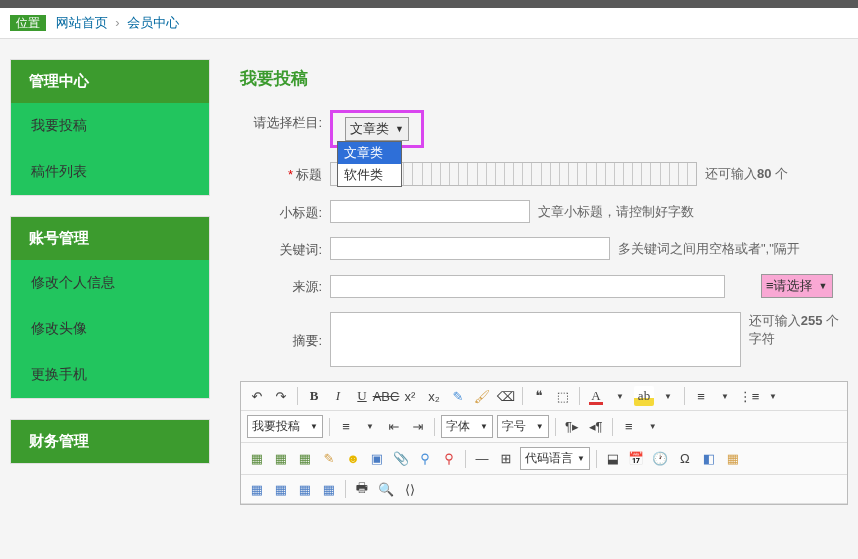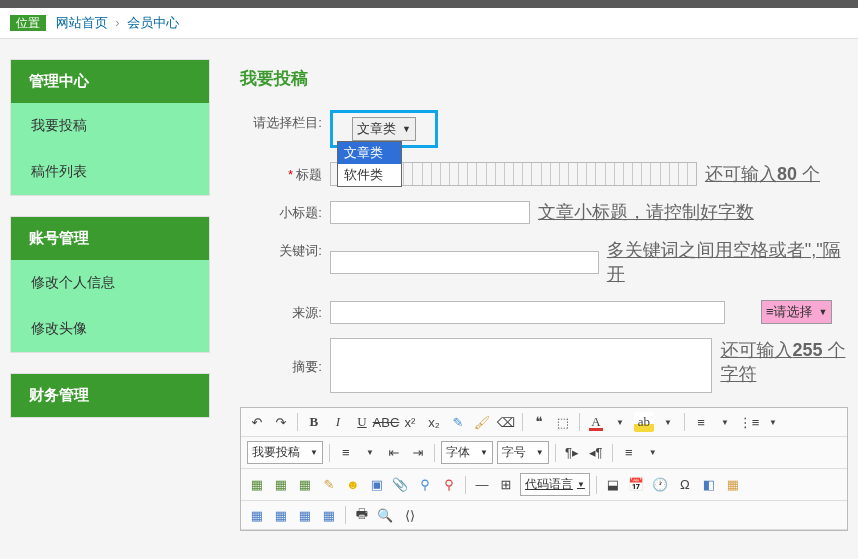--- a/index.html
+++ b/index.html
@@ -4,50 +4,50 @@
 <style>
 * { box-sizing: border-box; margin: 0; padding: 0; }
 body { font-family: "Microsoft YaHei", Arial, sans-serif; font-size: 13px; background: #f5f5f5; color: #333; }
 .top-bar { background: #595959; height: 8px; }
 .breadcrumb { padding: 6px 10px; background: #fff; border-bottom: 1px solid #ddd; }
 .breadcrumb .loc-badge { background: #3c9b2e; color: #fff; padding: 1px 6px; margin-right: 6px; font-size: 12px; }
 .breadcrumb a { color: #0369a1; text-decoration: none; }
 .breadcrumb .sep { color: #999; margin: 0 4px; }
 .container { display: flex; padding: 20px 10px; gap: 30px; }
 .sidebar { width: 200px; }
-.panel { background: #86efac; margin-bottom: 20px; border: 1px solid #e0e0e0; }
+.panel { background: #22c55e; margin-bottom: 20px; border: 1px solid #e0e0e0; }
 .panel-header { background: #3c9b2e; color: #fff; padding: 12px 18px; font-size: 15px; font-weight: bold; }
 .panel-item { padding: 14px 20px; font-size: 14px; cursor: pointer; }
 .main { flex: 1; }
 .page-title { color: #3c9b2e; font-size: 17px; font-weight: bold; padding: 8px 0 20px 0; }
 .form-row { display: flex; align-items: flex-start; margin-bottom: 14px; }
 .form-label { width: 90px; text-align: right; color: #555; padding-top: 4px; padding-right: 8px; }
 .form-label .req { color: #d00; margin-right: 3px; }
 .form-control { flex: 1; display: flex; align-items: center; gap: 8px; position: relative; }
 .select-box { border: 1px solid #999; padding: 2px 4px; font-size: 13px; background: #efefef; cursor: pointer; display: inline-flex; align-items: center; gap: 6px; }
 .select-arrow { font-size: 9px; }
-.highlight-box { border: 3px solid #0ea5e9; padding: 4px 19px; display: inline-block; position: relative; }
+.highlight-box { border: 3px solid #d946ef; padding: 4px 12px; display: inline-block; position: relative; }
 .dropdown-open { position: absolute; top: 28px; left: 4px; width: 65px; background: #fff; border: 1px solid #666; z-index: 10; }
 .dropdown-open .opt { padding: 2px 6px; font-size: 13px; cursor: pointer; }
 .dropdown-open .opt.sel { background: #2e6fd8; color: #fff; }
 input[type=text] { border: 1px solid #bbb; padding: 3px 5px; font-size: 13px; background: #fff; }
 .wide-input { width: 400px; }
 .full-input { width: 395px; }
 textarea { border: 1px solid #bbb; width: 480px; height: 55px; padding: 4px; resize: none; }
-.hint { color: #666; font-size: 18px; text-decoration: underline; }
+.hint { color: #666; font-size: 13px; }
 .ruler { display: flex; width: 367px; border: 1px solid #bbb; height: 24px; }
 .ruler span { flex: 1; border-right: 1px solid #c9c9c9; }
 .ruler span:last-child { border-right: none; }
 .select-right { margin-left: 28px; border: 1px solid #999; padding: 2px 4px; font-size: 13px; background: #f9a8d4; cursor: pointer; display: inline-flex; align-items: center; gap: 6px; }
 .editor { border: 1px solid #bbb; background: #fafafa; margin-left: 0; }
 .editor-row { display: flex; flex-wrap: wrap; align-items: center; padding: 4px 6px; gap: 4px; border-bottom: 1px solid #ddd; }
 .tb-btn { width: 20px; height: 20px; display: inline-flex; align-items: center; justify-content: center; cursor: pointer; font-size: 13px; color: #444; border-radius: 2px; }
 .tb-sep { width: 1px; height: 18px; background: #ccc; margin: 0 2px; }
 .tb-select { border: 1px solid #aaa; padding: 2px 4px; font-size: 12px; background: #fff; cursor: pointer; display: inline-flex; align-items: center; gap: 10px; }
-.tb-select.sm { gap: 4px; text-decoration: underline; }
+.tb-select.sm { gap: 4px; }
 .bold { font-weight: bold; font-family: serif; }
 .italic { font-style: italic; font-family: serif; }
 .underline { text-decoration: underline; font-family: serif; }
 .color-bar { position: relative; }
 .color-bar::after { content: ''; position: absolute; bottom: 1px; left: 3px; right: 3px; height: 3px; background: #d33; }
 </style>
 </head>
 <body>
 
 <div class="top-bar"></div>
@@ -63,20 +63,21 @@
   <div class="sidebar">
     <div class="panel">
       <div class="panel-header">管理中心</div>
       <div class="panel-item">我要投稿</div>
       <div class="panel-item">稿件列表</div>
     </div>
     <div class="panel">
       <div class="panel-header">账号管理</div>
       <div class="panel-item">修改个人信息</div>
       <div class="panel-item">修改头像</div>
+      <div class="panel-item">更换手机</div>
     </div>
     <div class="panel">
       <div class="panel-header">财务管理</div>
     </div>
   </div>
 
   <div class="main">
     <div class="page-title">我要投稿</div>
 
     <div class="form-row">

